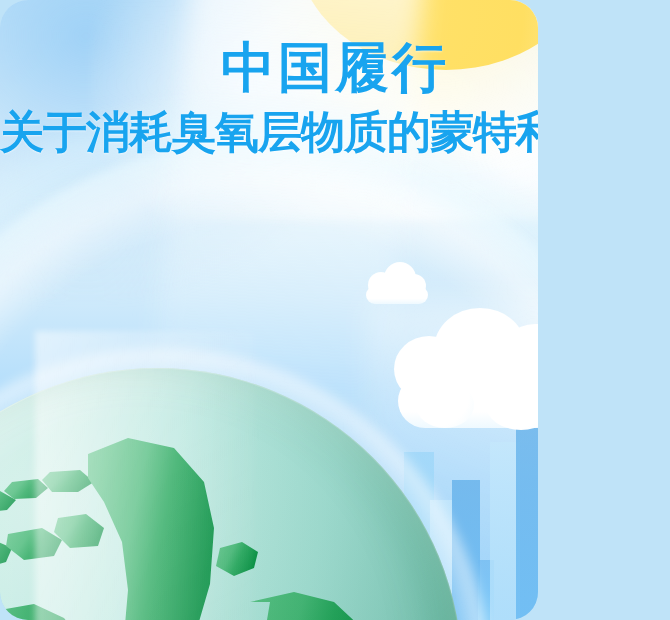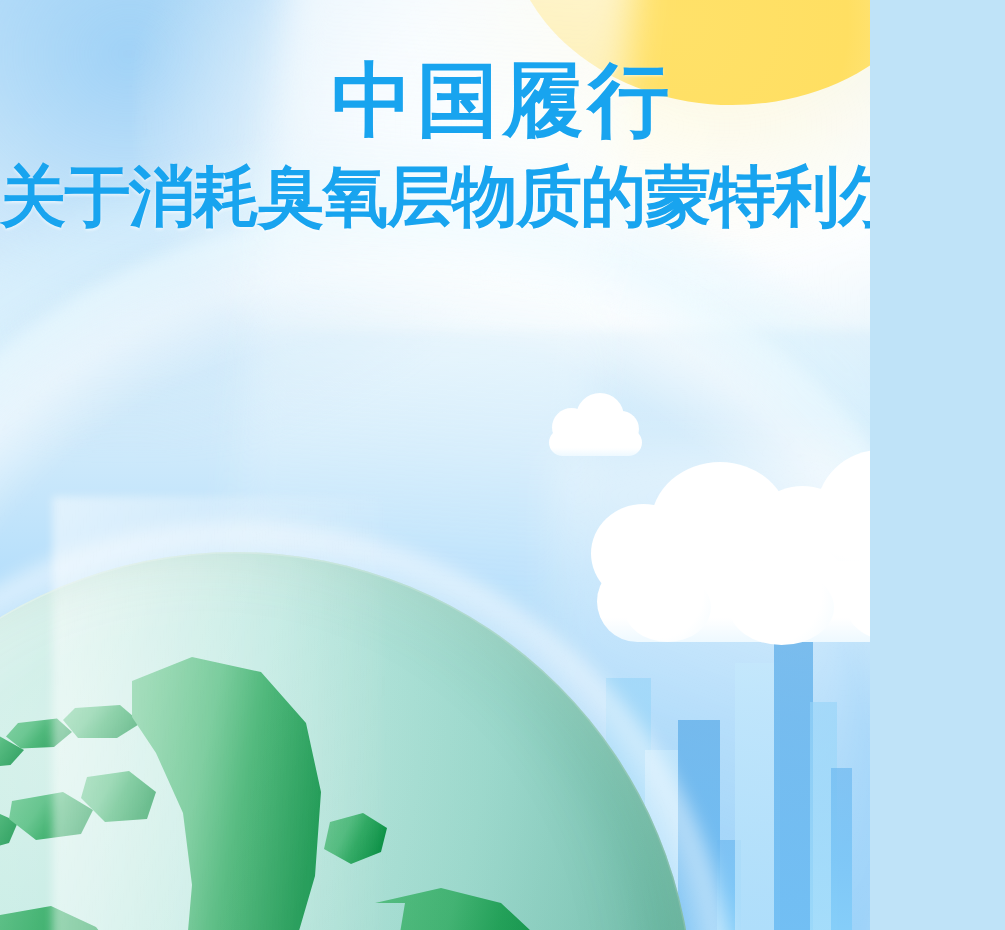--- a/index.html
+++ b/index.html
@@ -4,32 +4,33 @@
 <style>
   * { margin:0; padding:0; box-sizing:border-box; }
   html,body { width:670px; height:620px; overflow:hidden; }
   body {
     font-family:"Liberation Sans","DejaVu Sans",sans-serif;
     background:#bfe3f8;
   }
 
   #poster {
     position:relative;
-    width:580px; height:620px;
+    width:538px; height:620px;
     overflow:hidden;
     background:
       linear-gradient(180deg,
         #cfe9fb 0%,
         #e9f5fd 14%,
         #f4fafe 24%,
         #e3f3fc 34%,
         #cfeafb 48%,
         #b6dffb 62%,
         #a6d7fa 78%,
         #9ed3f9 100%);
+    border-radius: 28px;
   }
 
   
   .sky-wash-left {
     position:absolute; left:-40px; top:-30px; width:420px; height:330px;
     background:radial-gradient(ellipse at 30% 20%, rgba(150,205,245,.85) 0%, rgba(180,220,248,.45) 45%, rgba(255,255,255,0) 72%);
     filter:blur(6px);
   }
   .sky-wash-top {
     position:absolute; left:90px; top:-120px; width:620px; height:340px;

